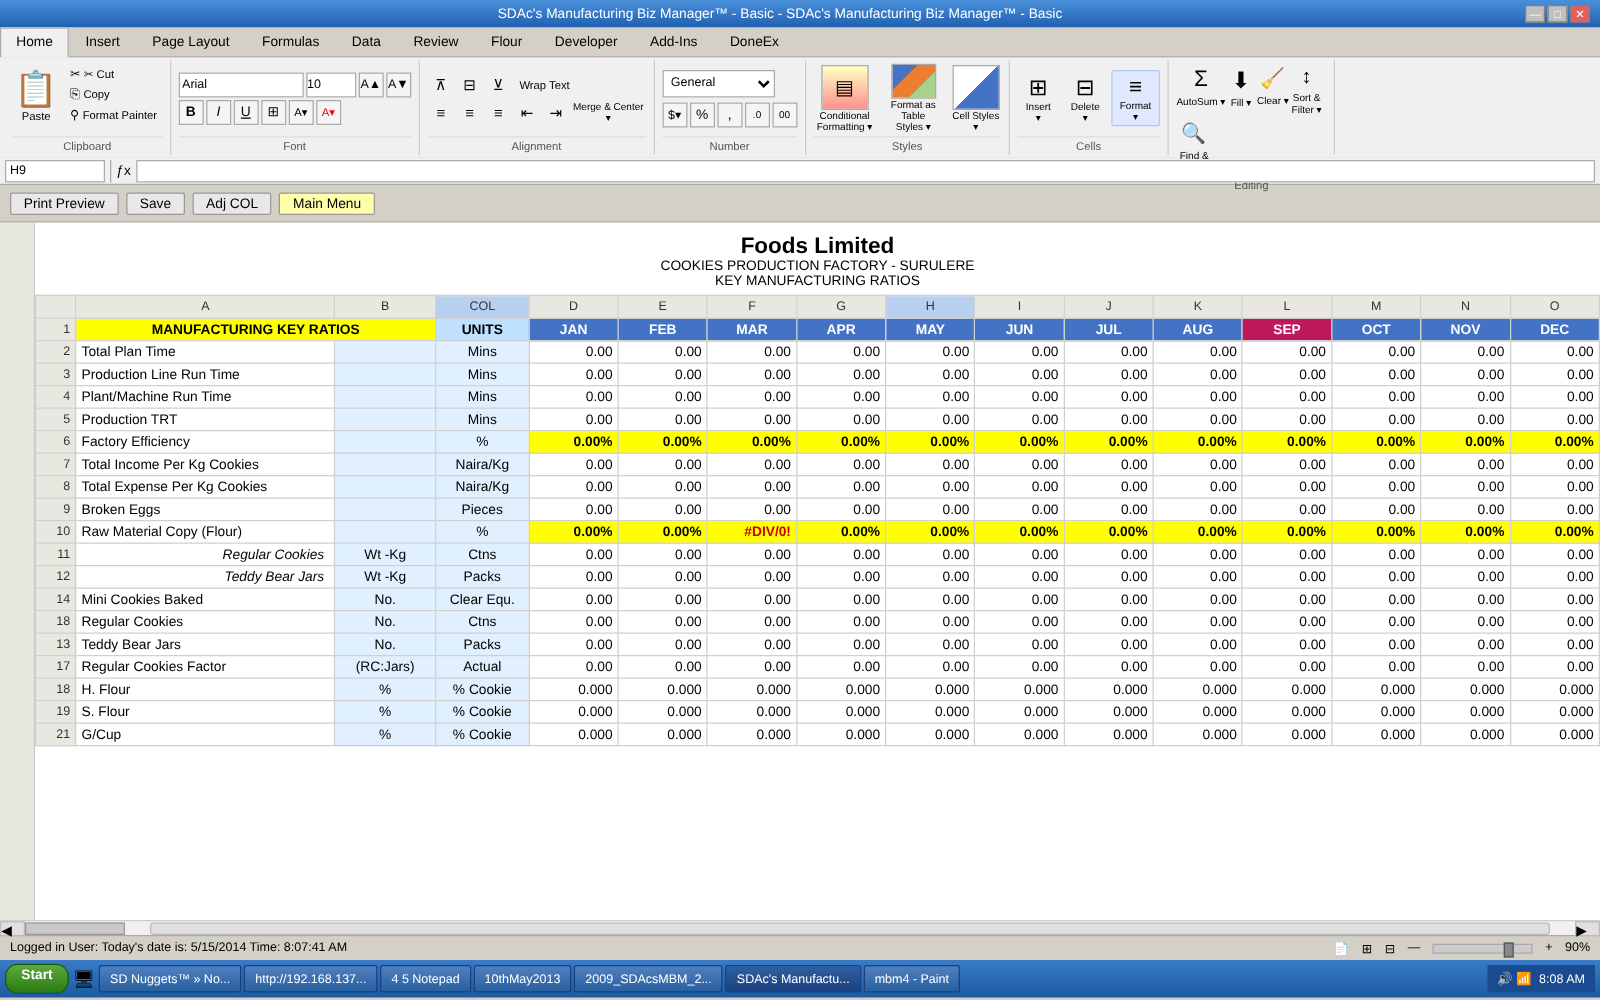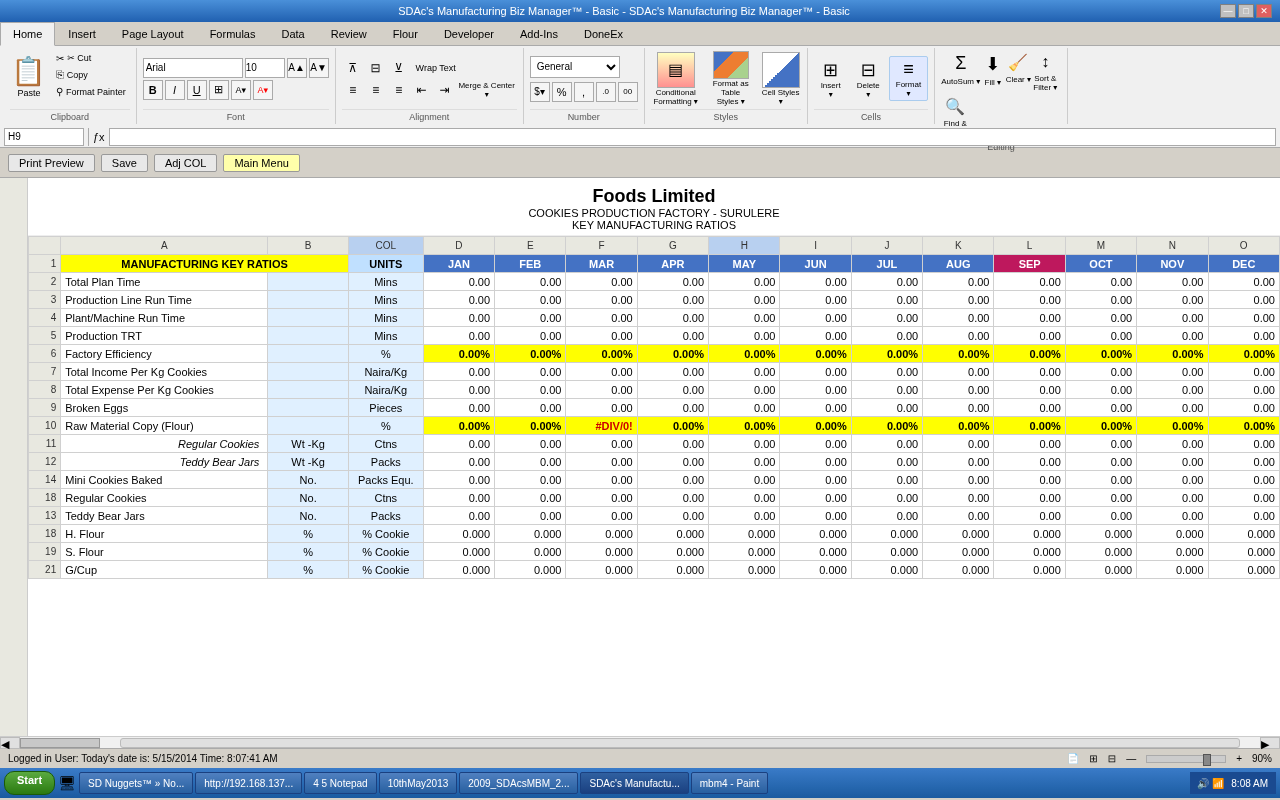--- a/index.html
+++ b/index.html
@@ -591,21 +591,21 @@
               <td style="text-align: right;">0.00</td>
               <td style="text-align: right;">0.00</td>
               <td style="text-align: right;">0.00</td>
               <td style="text-align: right;">0.00</td>
               <td style="text-align: right;">0.00</td>
             </tr>
             <tr>
               <td class="row-header">14</td>
               <td>Mini Cookies Baked</td>
               <td style="text-align: center; background: rgb(224, 240, 255);">No.</td>
-              <td style="text-align: center; background: rgb(224, 240, 255);">Packs Equ.</td>
+              <td style="text-align: center; background: rgb(224, 240, 255);">Clear Equ.</td>
               <td style="text-align: right;">0.00</td>
               <td style="text-align: right;">0.00</td>
               <td style="text-align: right;">0.00</td>
               <td style="text-align: right;">0.00</td>
               <td style="text-align: right;">0.00</td>
               <td style="text-align: right;">0.00</td>
               <td style="text-align: right;">0.00</td>
               <td style="text-align: right;">0.00</td>
               <td style="text-align: right;">0.00</td>
               <td style="text-align: right;">0.00</td>
@@ -628,20 +628,38 @@
               <td style="text-align: right;">0.00</td>
               <td style="text-align: right;">0.00</td>
               <td style="text-align: right;">0.00</td>
               <td style="text-align: right;">0.00</td>
             </tr>
             <tr>
               <td class="row-header">13</td>
               <td>Teddy Bear Jars</td>
               <td style="text-align: center; background: rgb(224, 240, 255);">No.</td>
               <td style="text-align: center; background: rgb(224, 240, 255);">Packs</td>
+              <td style="text-align: right;">0.00</td>
+              <td style="text-align: right;">0.00</td>
+              <td style="text-align: right;">0.00</td>
+              <td style="text-align: right;">0.00</td>
+              <td style="text-align: right;">0.00</td>
+              <td style="text-align: right;">0.00</td>
+              <td style="text-align: right;">0.00</td>
+              <td style="text-align: right;">0.00</td>
+              <td style="text-align: right;">0.00</td>
+              <td style="text-align: right;">0.00</td>
+              <td style="text-align: right;">0.00</td>
+              <td style="text-align: right;">0.00</td>
+            </tr>
+            <tr>
+              <td class="row-header">17</td>
+              <td>Regular Cookies Factor</td>
+              <td style="text-align: center; background: rgb(224, 240, 255);">(RC:Jars)</td>
+              <td style="text-align: center; background: rgb(224, 240, 255);">Actual</td>
               <td style="text-align: right;">0.00</td>
               <td style="text-align: right;">0.00</td>
               <td style="text-align: right;">0.00</td>
               <td style="text-align: right;">0.00</td>
               <td style="text-align: right;">0.00</td>
               <td style="text-align: right;">0.00</td>
               <td style="text-align: right;">0.00</td>
               <td style="text-align: right;">0.00</td>
               <td style="text-align: right;">0.00</td>
               <td style="text-align: right;">0.00</td>

